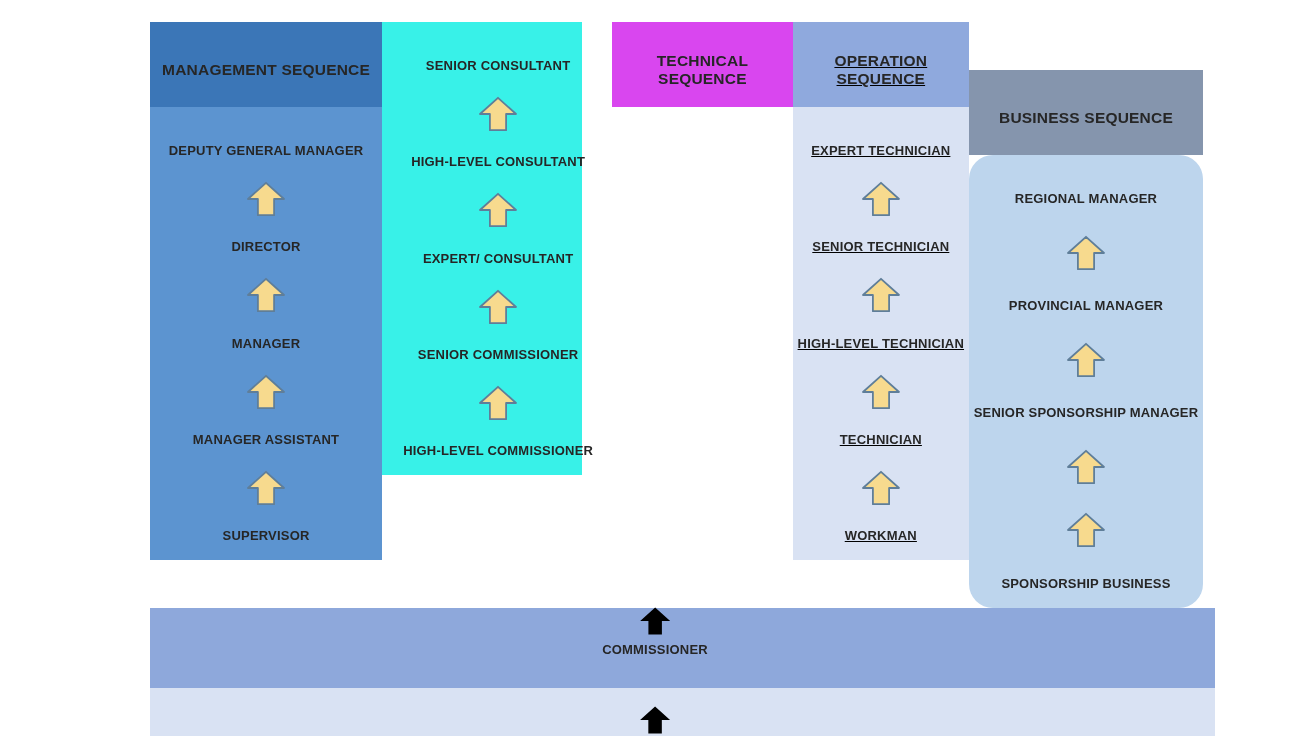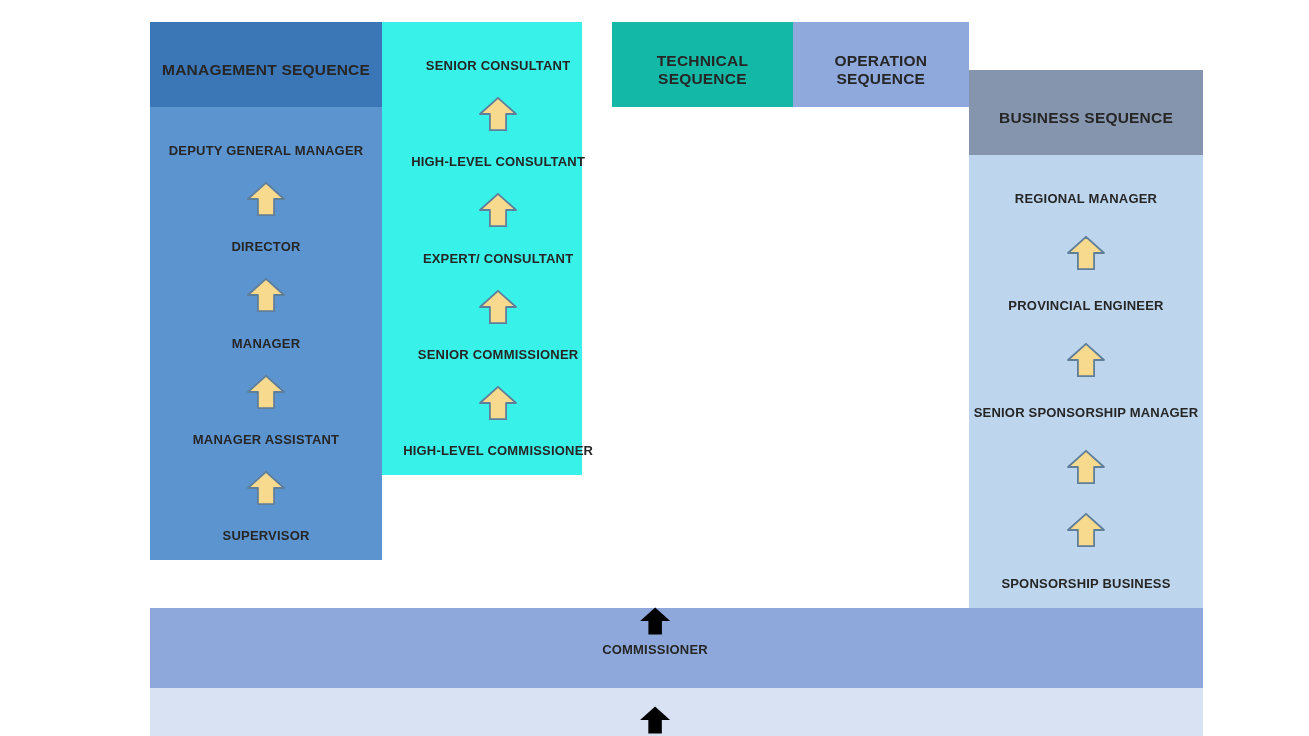--- a/index.html
+++ b/index.html
@@ -6,38 +6,38 @@
   body{
     width:1309px;height:736px;background:#ffffff;position:relative;overflow:hidden;
     font-family:"Liberation Sans",sans-serif;
   }
   .diagram{position:absolute;left:150px;top:22px;width:1053px;}
   .cols{display:flex;width:1053px;}
   .col{display:flex;flex-direction:column;}
   .col.w1{width:237px;}
   .col.w2{width:200px;}
   .col.w3{width:215px;}
-  .col.w4{width:180px;}
+  .col.w4{width:180px;text-decoration:underline;}
   .col.w5{width:239px;margin-top:48px;}
   .col-header{
     height:85px;box-sizing:border-box;display:flex;align-items:center;justify-content:center;
     padding-top:11px;font-size:15.5px;font-weight:bold;color:#262626;letter-spacing:.2px;
     text-align:center;
   }
   .col-body{
     height:453px;box-sizing:border-box;display:flex;flex-direction:column;align-items:center;
     justify-content:space-between;padding:36px 4px 16px 4px;
   }
   .level{
     font-size:13px;font-weight:bold;color:#262626;letter-spacing:.2px;line-height:16px;
     height:16px;text-align:right;white-space:nowrap;
   }
   .arrow-svg{width:42px;height:36px;display:block;}
   .arrow-svg polygon, .arrow-svg use{fill:#f7da8e;stroke:#5f7e99;stroke-width:2;stroke-linejoin:round;}
-  .band{position:relative;width:1053px;}
+  .band{position:relative;width:1053px;padding-left:12px;}
   .band-1{height:80px;}
   .band-2{height:77px;}
   .band-stack{
     position:absolute;left:505px;transform:translateX(-50%);
     display:flex;flex-direction:column;align-items:center;
   }
   .band-1 .band-stack{top:-2px;}
   .band-2 .band-stack{top:17px;}
   .band-arrow{width:34px;height:30px;display:block;}
   .band-label{
@@ -99,35 +99,54 @@
           </svg>
         <div class="level">SENIOR COMMISSIONER</div>
         <svg class="arrow-svg">
             <use href="#arrow-up"></use>
           </svg>
         <div class="level">HIGH-LEVEL COMMISSIONER</div>
       </div>
     </div>
 
     <div class="col w3">
-      <div class="col-header" style="background-color: #14b8a6; margin-left: 30px;">TECHNICAL SEQUENCE</div>
+      <div class="col-header" style="background-color: #d946ef; margin-left: 30px;">TECHNICAL SEQUENCE</div>
     </div>
 
     <div class="col w4">
       <div class="col-header" style="background-color: rgb(143, 169, 221);">OPERATION SEQUENCE</div>
+      <div class="col-body" style="background-color: rgb(217, 226, 243);">
+        <div class="level">EXPERT TECHNICIAN</div>
+        <svg class="arrow-svg">
+            <use href="#arrow-up"></use>
+          </svg>
+        <div class="level">SENIOR TECHNICIAN</div>
+        <svg class="arrow-svg">
+            <use href="#arrow-up"></use>
+          </svg>
+        <div class="level">HIGH-LEVEL TECHNICIAN</div>
+        <svg class="arrow-svg">
+            <use href="#arrow-up"></use>
+          </svg>
+        <div class="level">TECHNICIAN</div>
+        <svg class="arrow-svg">
+            <use href="#arrow-up"></use>
+          </svg>
+        <div class="level">WORKMAN</div>
+      </div>
     </div>
 
     <div class="col w5">
       <div class="col-header" style="background-color: rgb(133, 149, 173);">BUSINESS SEQUENCE</div>
-      <div class="col-body" style="background-color: rgb(189, 213, 237);">
+      <div class="col-body" style="background-color: rgb(189, 213, 237); border-radius: 24px;">
         <div class="level">REGIONAL MANAGER</div>
         <svg class="arrow-svg">
             <use href="#arrow-up"></use>
           </svg>
-        <div class="level">PROVINCIAL ENGINEER</div>
+        <div class="level">PROVINCIAL MANAGER</div>
         <svg class="arrow-svg">
             <use href="#arrow-up"></use>
           </svg>
         <div class="level">SENIOR SPONSORSHIP MANAGER</div>
         <svg class="arrow-svg">
             <use href="#arrow-up"></use>
           </svg>
         <svg class="arrow-svg">
             <use href="#arrow-up"></use>
           </svg>

